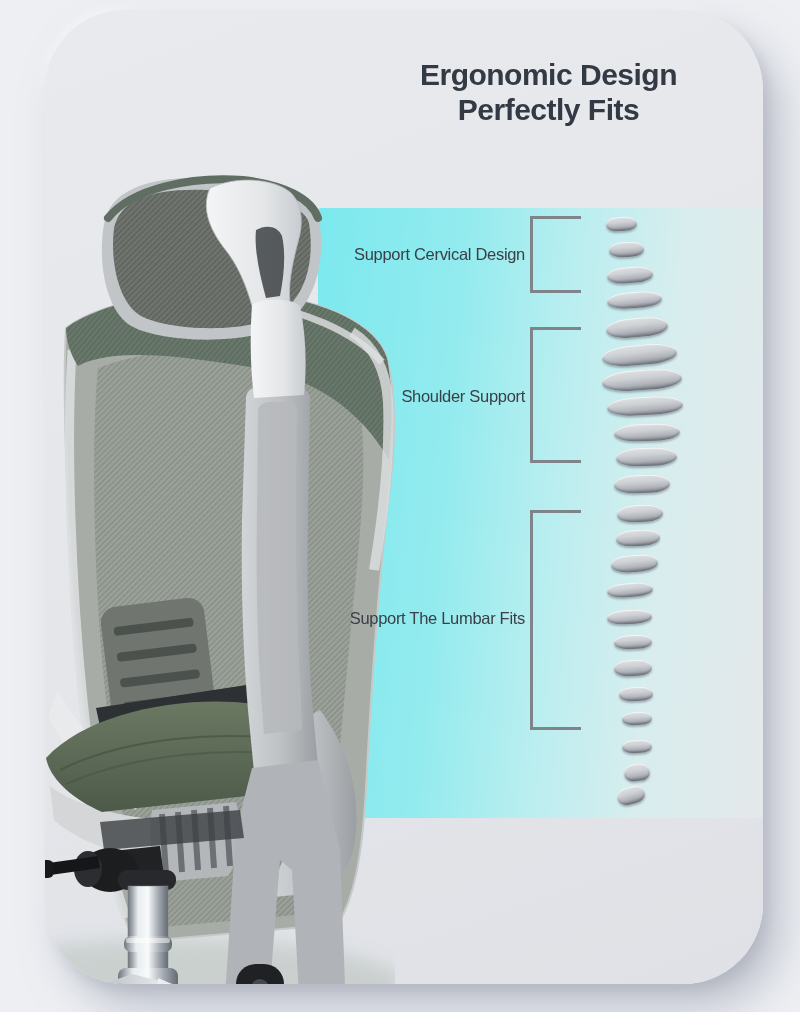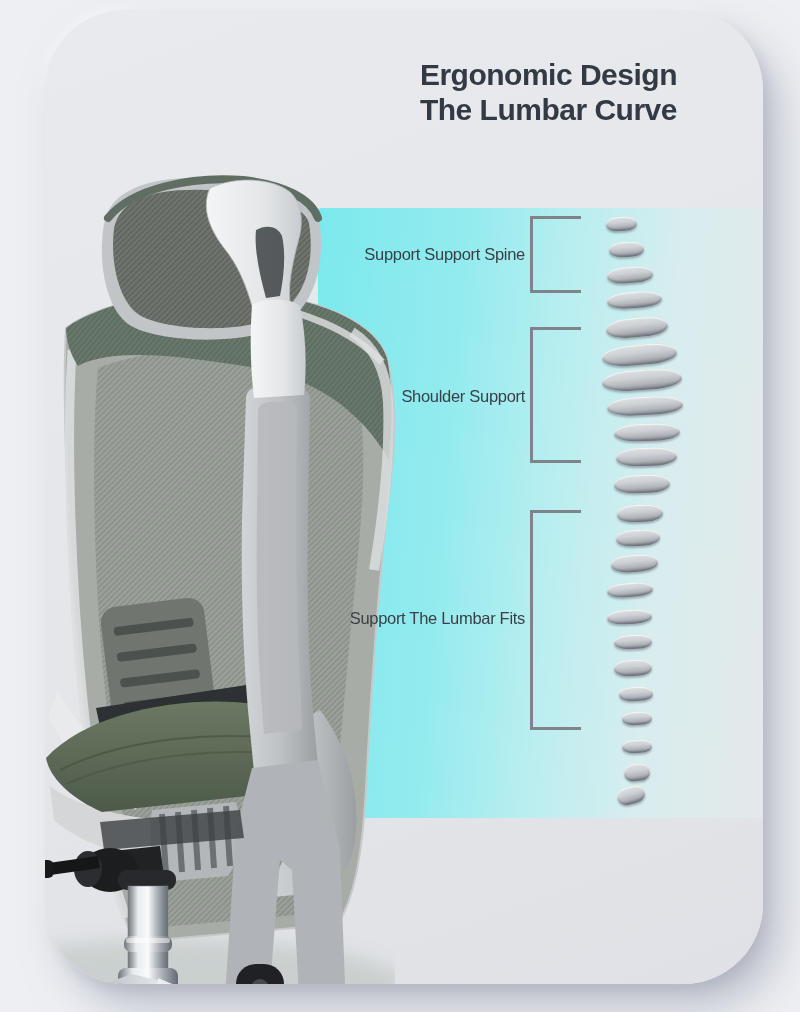--- a/index.html
+++ b/index.html
@@ -204,24 +204,24 @@
         <path d="M170,18 C196,6 232,8 250,22 C262,33 264,52 258,72 C252,95 248,115 250,132
                  L212,136 C206,115 198,95 184,78 C172,62 160,40 170,18 Z" fill="url(#whiteGrad)" stroke="#b5b9bd" stroke-width=".8"></path>
         <path d="M216,60 C226,54 238,56 242,66 C246,84 244,106 240,126 L226,128 C220,106 214,80 216,60 Z" fill="#3d4245" opacity=".85"></path>
         <path d="M212,135 C220,128 252,128 260,136 C266,165 267,195 264,225 L214,228
                  C210,196 210,164 212,135 Z" fill="url(#whiteGrad)"></path>
       </g>
     </svg>
 
     <h1 class="title">
       <span>Ergonomic Design</span>
-      <span>The Lumbar Curve</span>
+      <span>Perfectly Fits</span>
     </h1>
 
-    <div class="ann-label lbl-1">Support Support Spine</div>
+    <div class="ann-label lbl-1">Support Cervical Design</div>
     <div class="bracket br-1"></div>
 
     <div class="ann-label lbl-2">Shoulder Support</div>
     <div class="bracket br-2"></div>
 
     <div class="ann-label lbl-3">Support The Lumbar Fits</div>
     <div class="bracket br-3"></div>
 
     <div class="spine-layer" id="spine-layer">
         <div class="vert" style="left: 561px; top: 207px; width: 31px; height: 14px; transform: rotate(-3deg);"></div>

